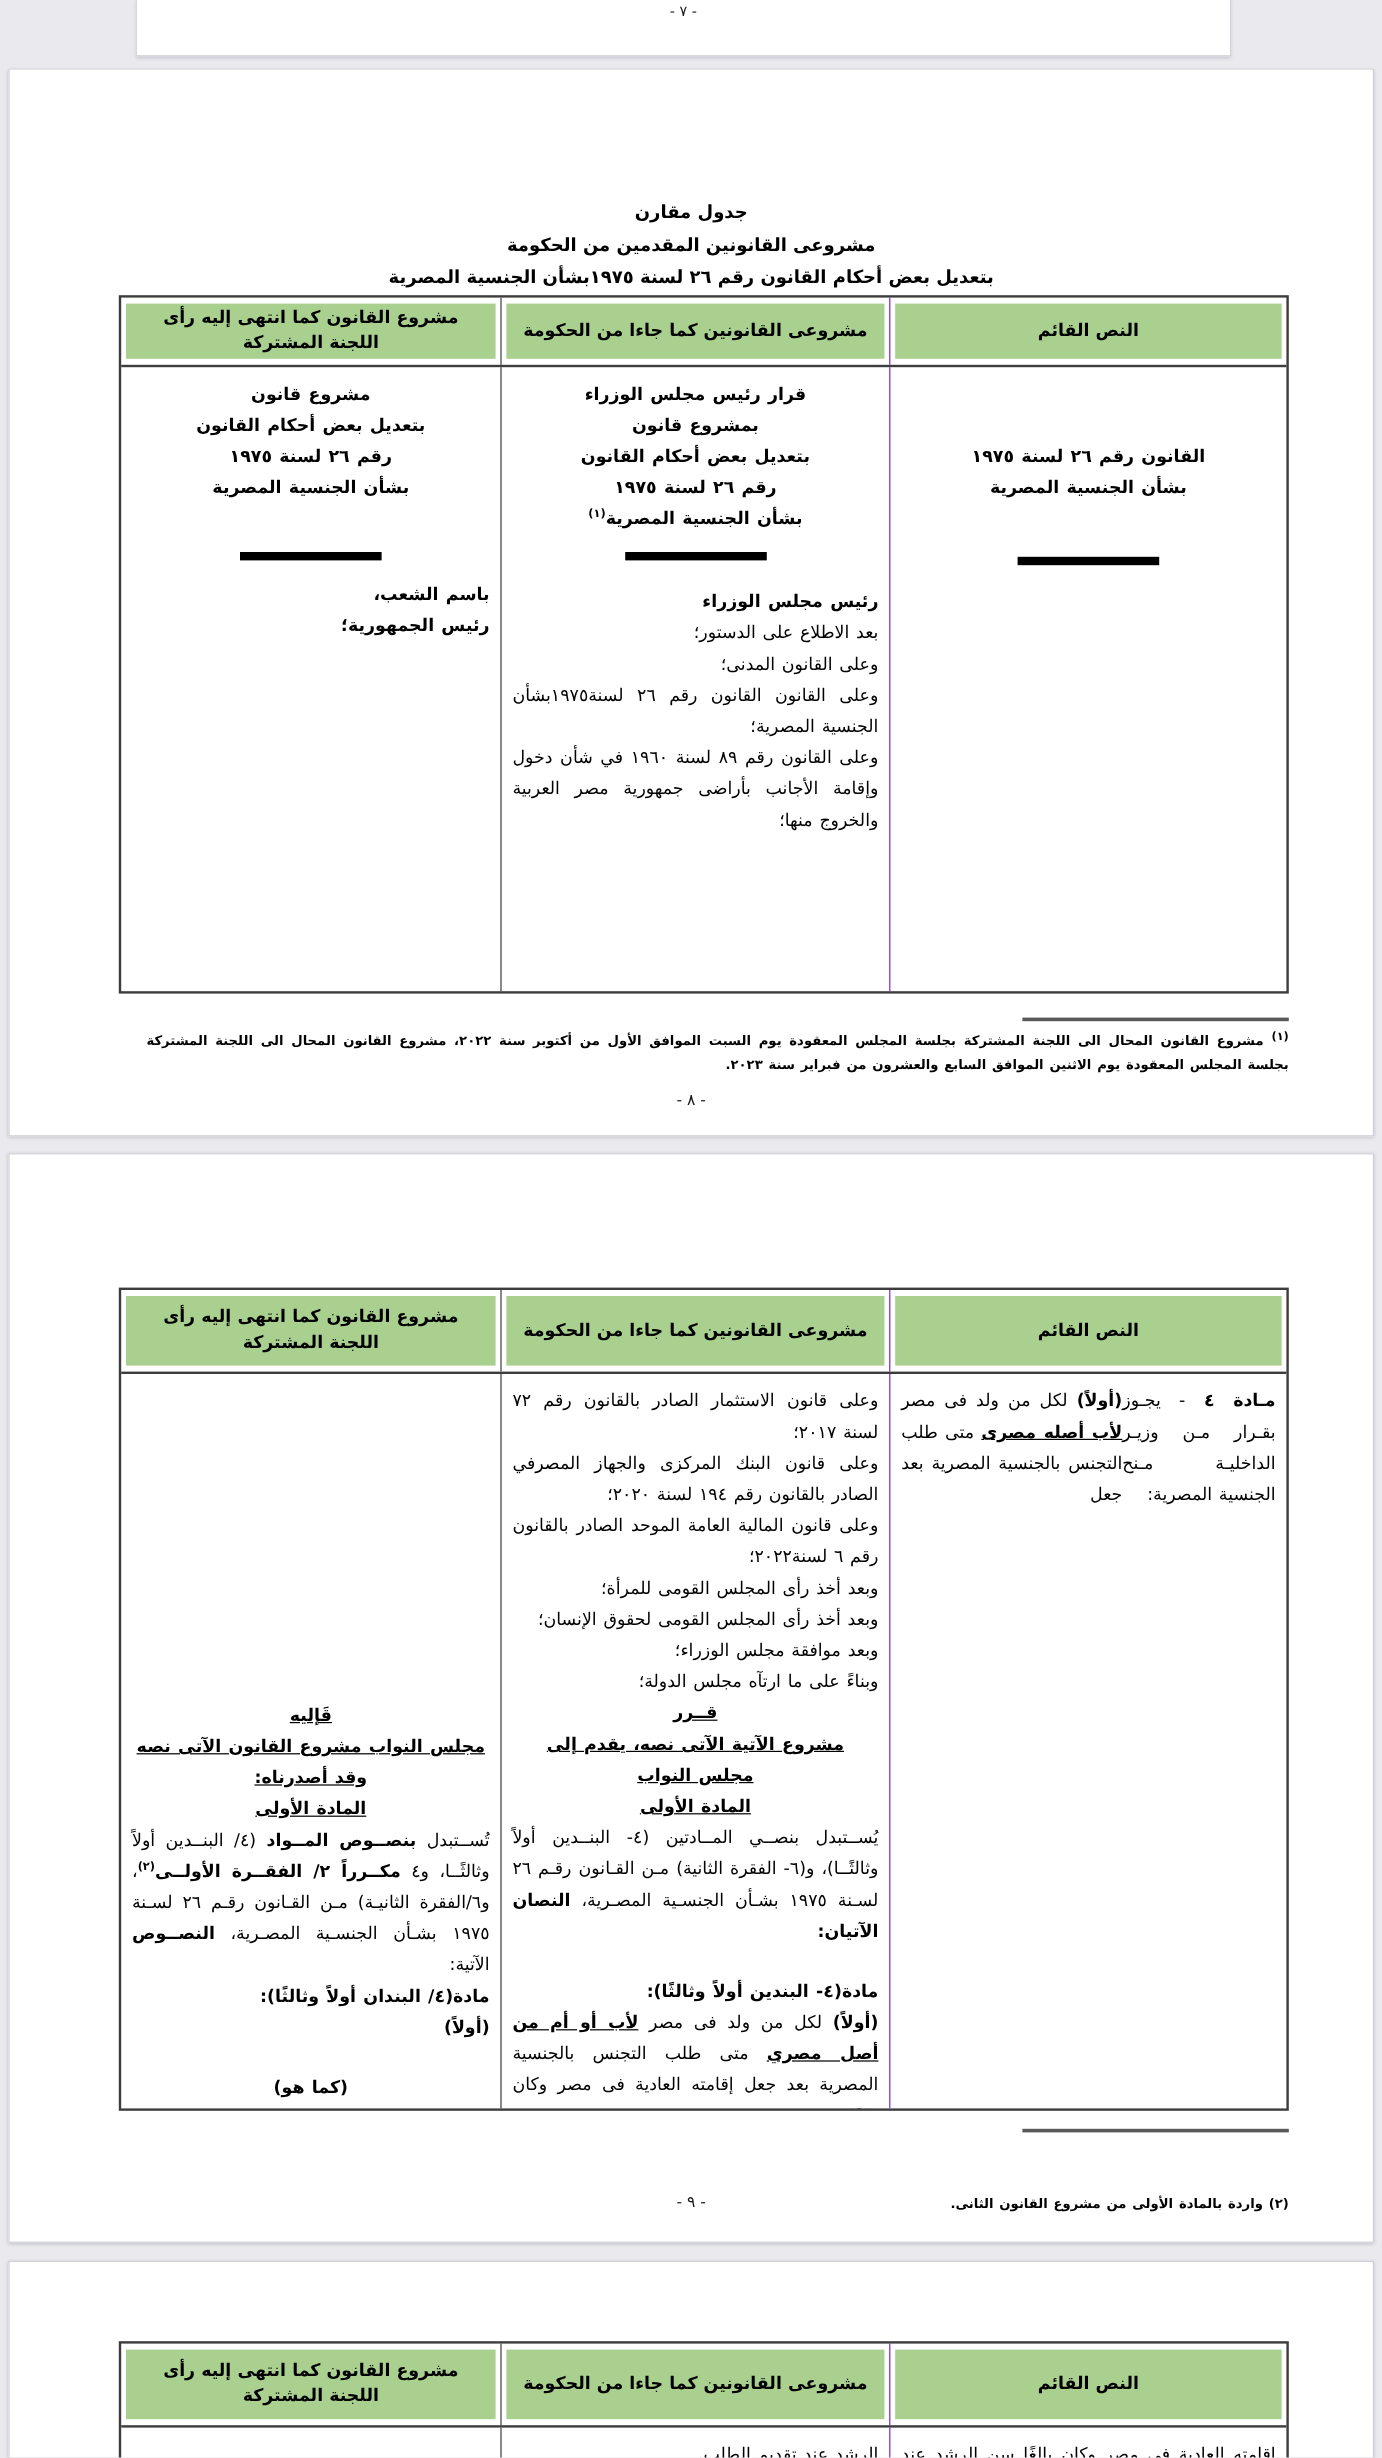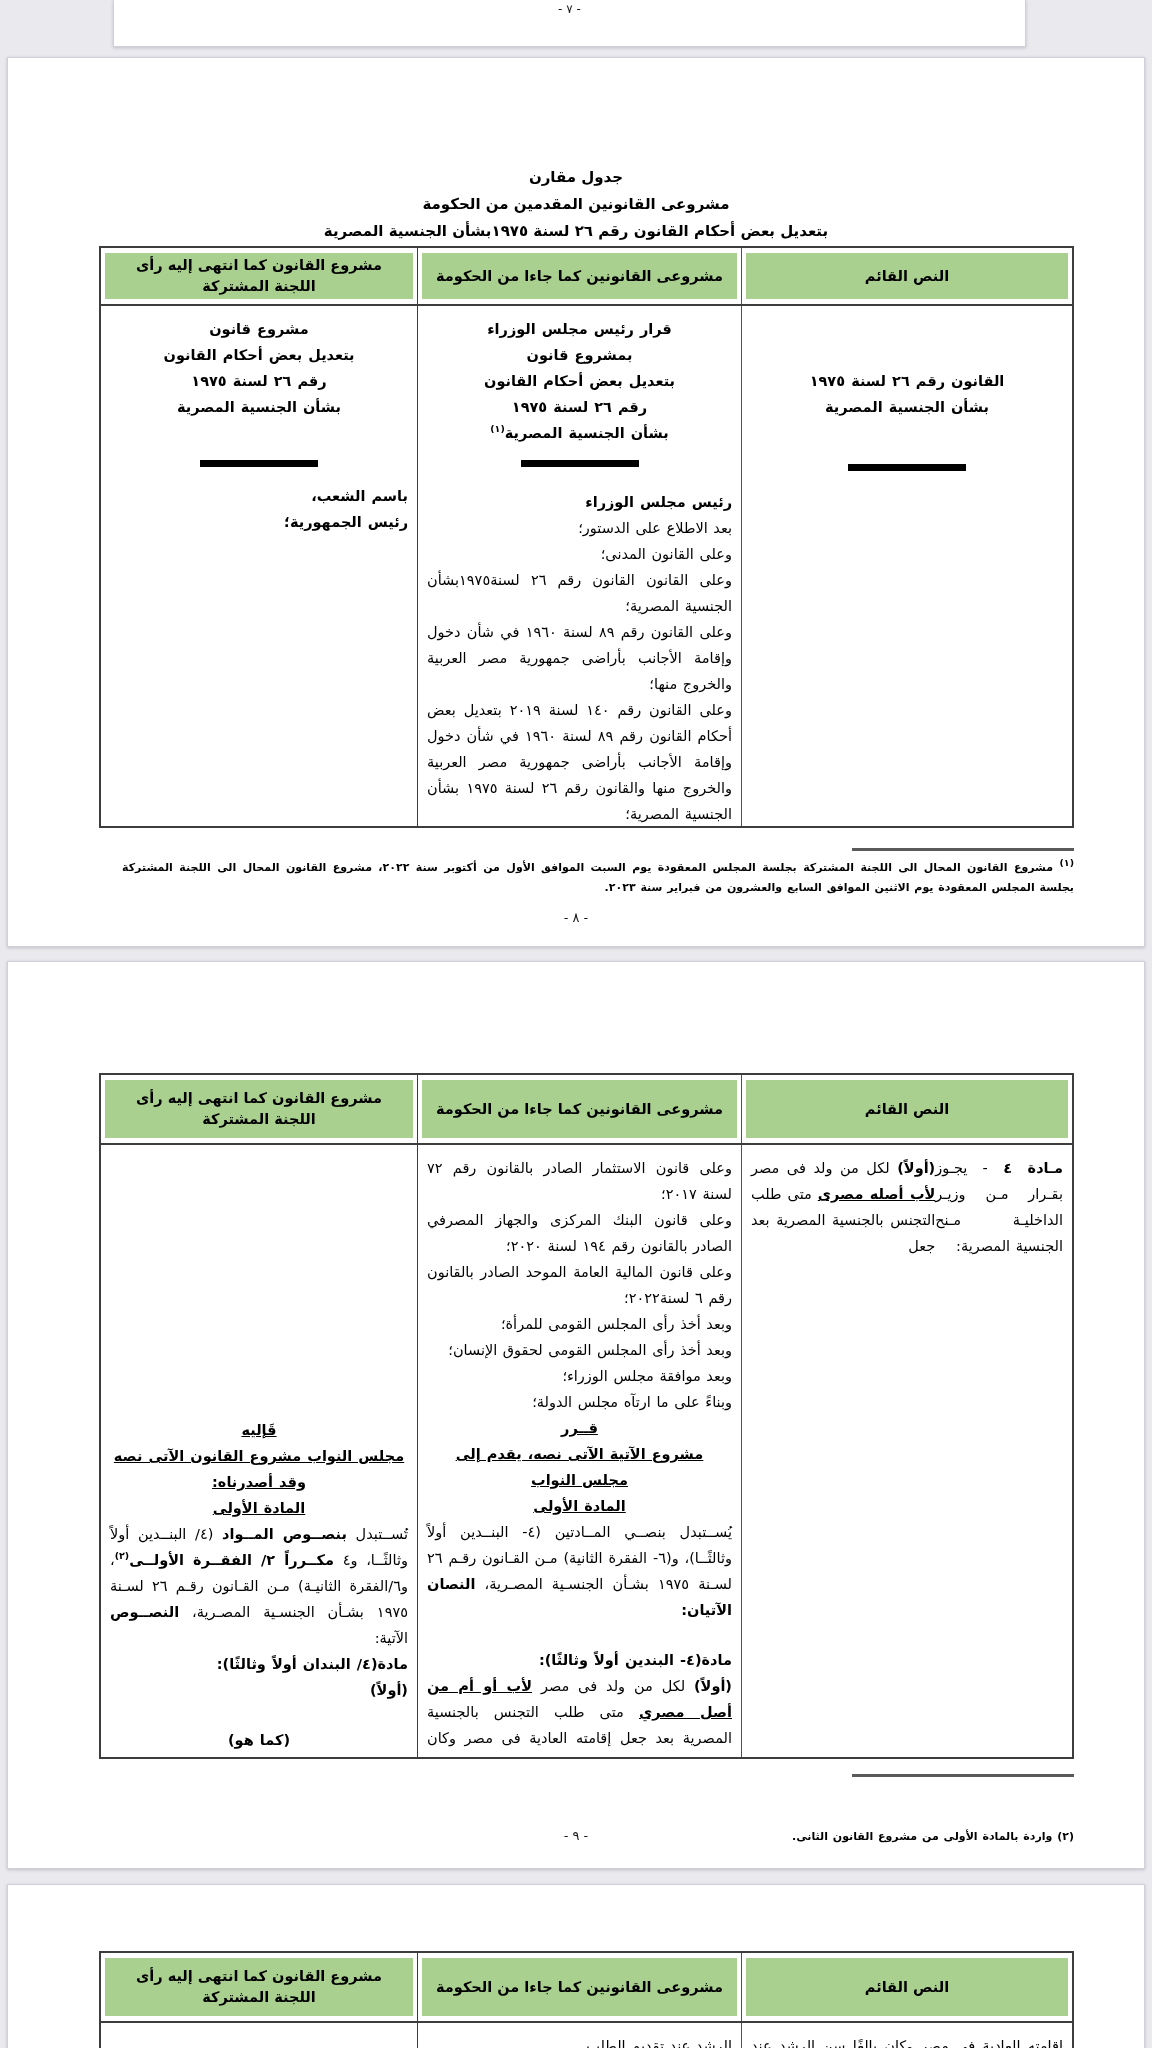--- a/index.html
+++ b/index.html
@@ -93,21 +93,20 @@
           <div class="para c b"><span>بمشروع قانون</span></div>
           <div class="para c b"><span>بتعديل بعض أحكام القانون</span></div>
           <div class="para c b"><span>رقم ٢٦ لسنة ١٩٧٥</span></div>
           <div class="para c b"><span>بشأن الجنسية المصرية</span><sup>(١)</sup></div>
           <div class="hbar "></div>
           <div class="para r b mt1"><span>رئيس مجلس الوزراء</span></div>
           <div class="para j"><span>بعد الاطلاع على الدستور؛</span></div>
           <div class="para j"><span>وعلى القانون المدنى؛</span></div>
           <div class="para j"><span>وعلى القانون القانون رقم ٢٦ لسنة١٩٧٥بشأن الجنسية المصرية؛</span></div>
           <div class="para j"><span>وعلى القانون رقم ٨٩ لسنة ١٩٦٠ في شأن دخول وإقامة الأجانب بأراضى جمهورية مصر العربية والخروج منها؛</span></div>
-          <div class="para j"><span>وعلى القانون رقم ١٤٠ لسنة ٢٠١٩ بتعديل بعض أحكام القانون رقم ٨٩ لسنة ١٩٦٠ في شأن دخول وإقامة الأجانب بأراضى جمهورية مصر العربية والخروج منها والقانون رقم ٢٦ لسنة ١٩٧٥ بشأن الجنسية المصرية؛</span></div>
         </div>
       <div class="cell w3">
           <div class="para c b"><span>مشروع قانون</span></div>
           <div class="para c b"><span>بتعديل بعض أحكام القانون</span></div>
           <div class="para c b"><span>رقم ٢٦ لسنة ١٩٧٥</span></div>
           <div class="para c b"><span>بشأن الجنسية المصرية</span></div>
           <div class="hbar mtbar-md"></div>
           <div class="para r b mt2"><span>باسم الشعب،</span></div>
           <div class="para r b"><span>رئيس الجمهورية؛</span></div>
         </div>

